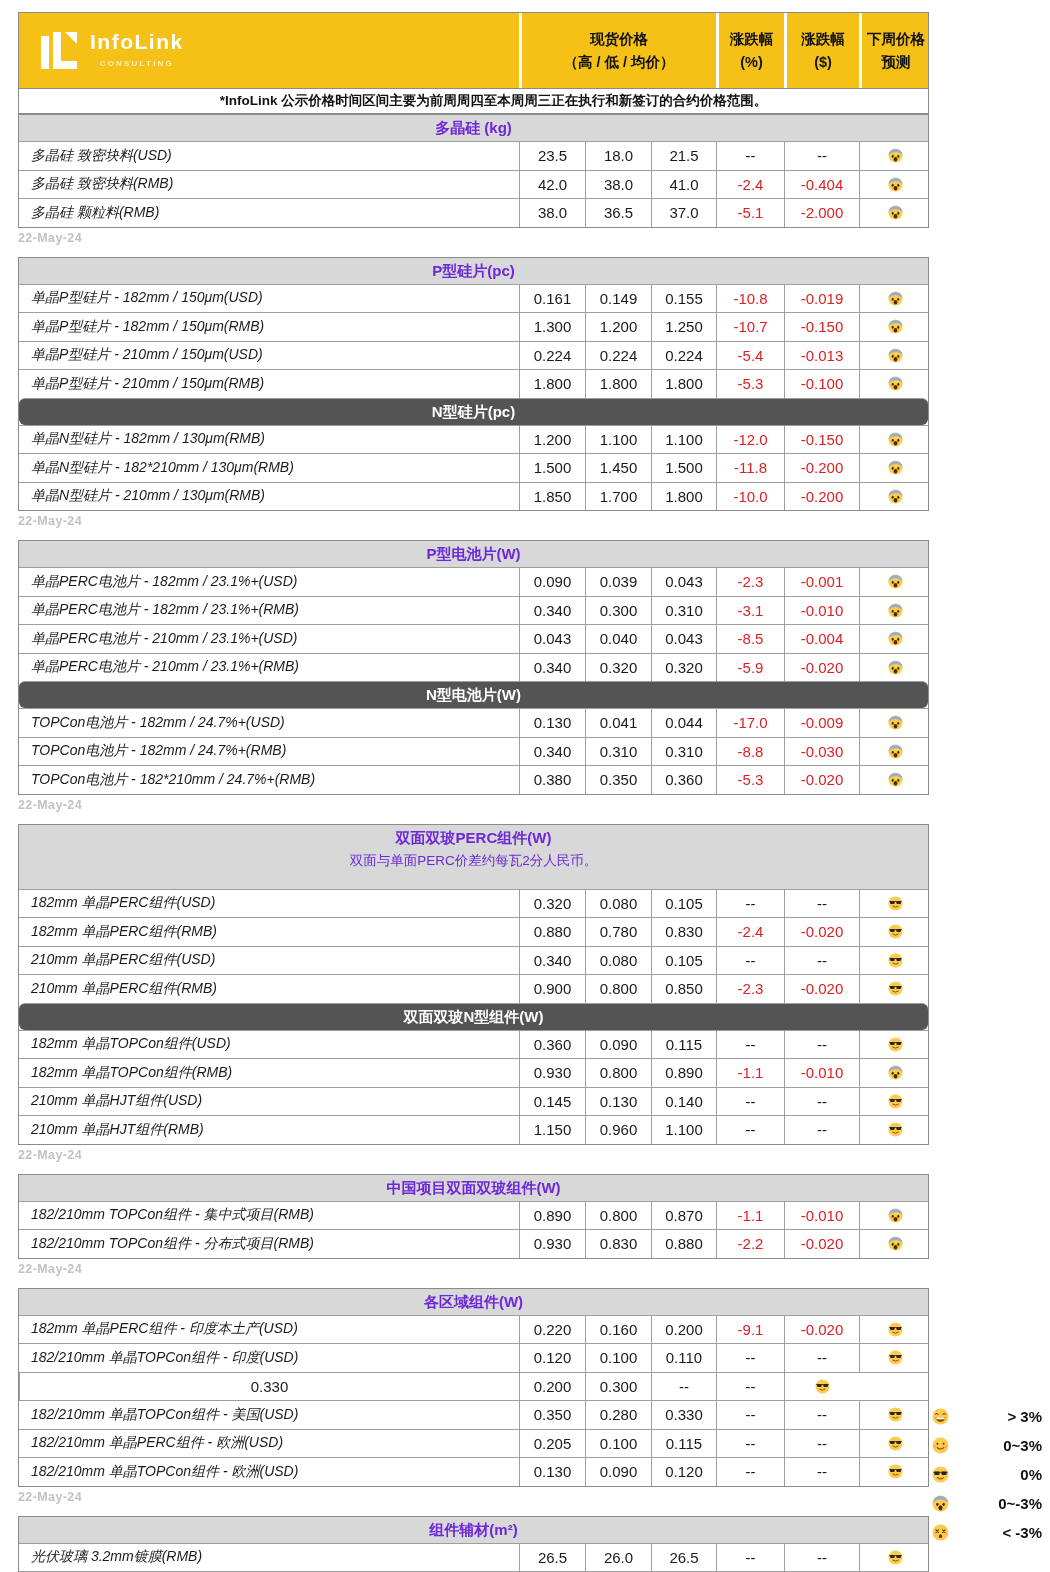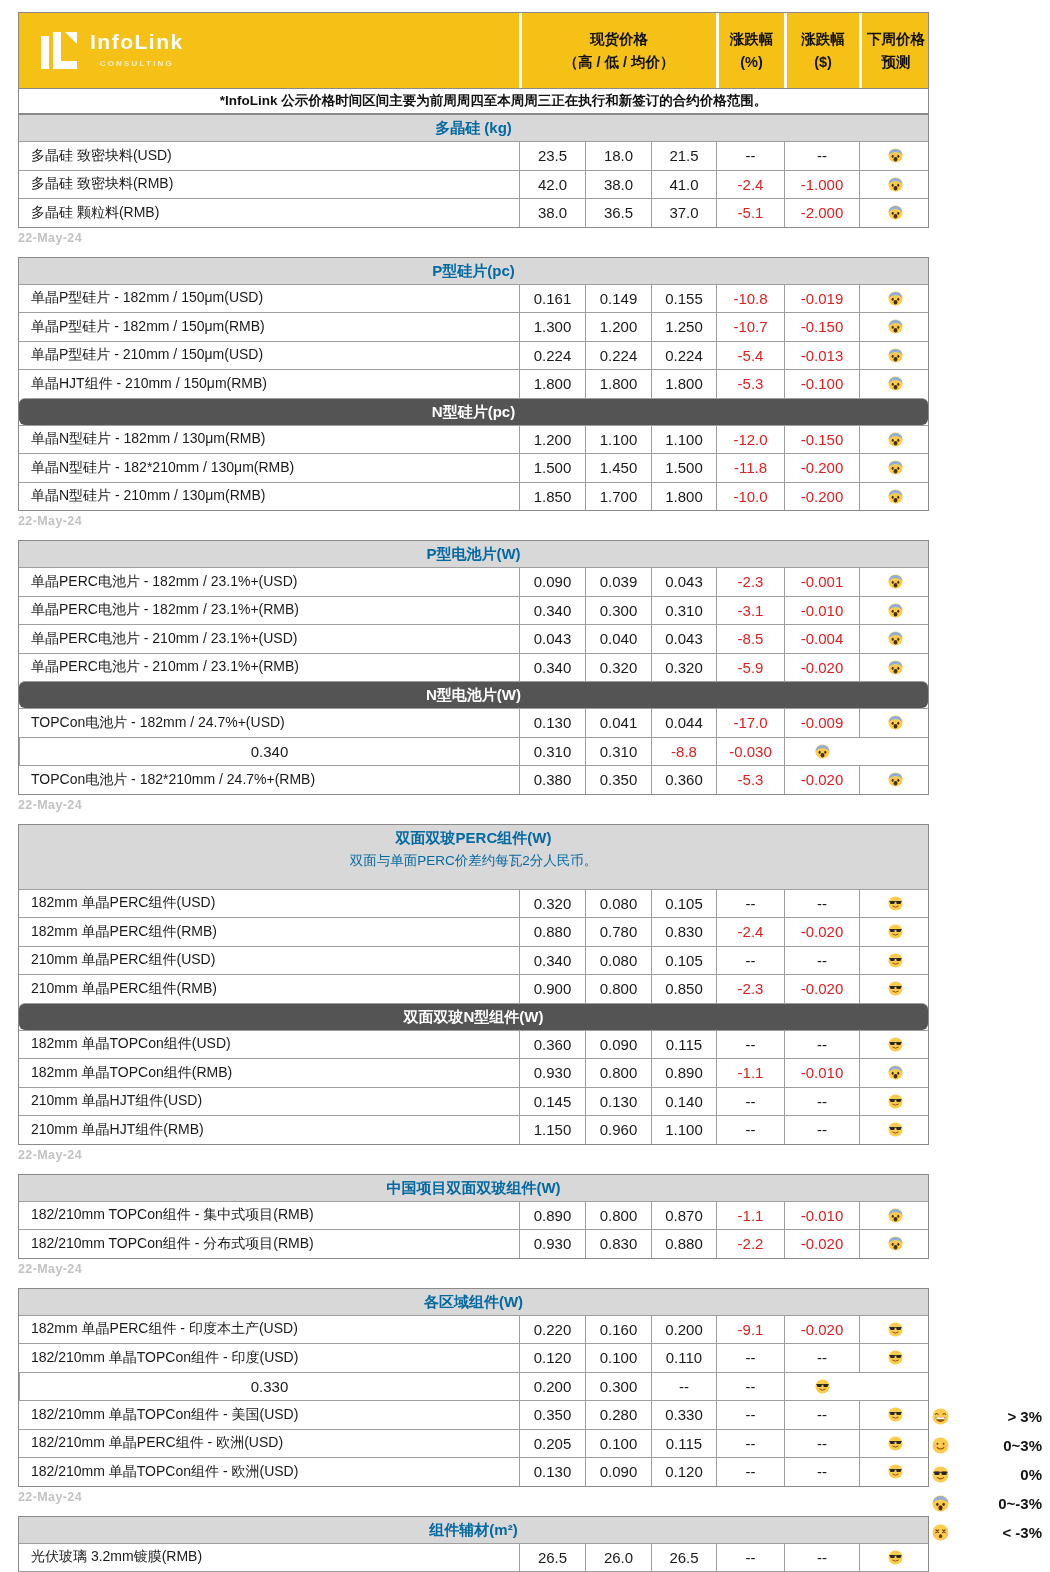--- a/index.html
+++ b/index.html
@@ -14,28 +14,28 @@
   .brandbar .logocell{flex-direction:row;justify-content:flex-start;border-left:none;padding-left:20px;gap:9px;}
   .logotext .nm{font-size:21px;font-weight:700;color:#fff;letter-spacing:1.5px;line-height:1.05;}
   .logotext .sub{font-size:8px;font-weight:700;color:rgba(255,255,255,.72);letter-spacing:2.2px;margin-top:3px;}
   
   .notebar{border:1px solid #8a8a8a;border-top:none;height:25px;box-sizing:border-box;display:flex;
     align-items:center;justify-content:center;font-weight:700;font-size:13.5px;color:#111;padding-left:40px;}
   
   .block{border:1px solid #8a8a8a;}
   .block > * + *{border-top:1px solid #9e9e9e;}
   .sec-band{display:flex;flex-direction:column;align-items:center;justify-content:center;}
-  .sec-band.light{background:#D8D8D8;color:#0369a1;}
+  .sec-band.light{background:#D8D8D8;color:#6d28d9;}
   .sec-band.dark{background:#545454;color:#fff;border-radius:6px;}
   .sec-title{font-weight:700;font-size:15px;line-height:26px;}
   .sec-note{font-weight:400;font-size:13.5px;line-height:20px;padding-bottom:18px;}
   .prow{display:grid;grid-template-columns:500px 66px 66px 65px 68px 75px 71px;height:27.5px;background:#fff;}
   .prow .c{display:flex;align-items:center;justify-content:center;border-left:1px solid #9e9e9e;
     font-size:15px;color:#1a1a1a;}
-  .prow .c.name{justify-content:flex-start;padding-left:12px;border-left:none;font-size:14px;}
+  .prow .c.name{justify-content:flex-start;padding-left:12px;border-left:none;font-size:14px;font-style:italic;}
   .prow .c.neg{color:#DE1F1F;}
   .date{height:18px;line-height:18px;font-size:12.5px;font-weight:700;letter-spacing:.4px;
     color:#C2C2C2;margin:1px 0 10px 0;}
   
   .emoji{display:inline-flex;align-items:center;justify-content:center;}
   .emoji svg{display:block;}
   
   .legend{position:absolute;left:932px;top:1402px;width:110px;}
   .lrow{display:flex;align-items:center;justify-content:space-between;height:29px;}
   .lrow .lab{font-size:15px;font-weight:700;color:#111;white-space:nowrap;}
@@ -104,21 +104,21 @@
                 </svg>
               </span>
             </div>
           </div>
           <div class="prow">
             <div class="c name">多晶硅 致密块料(RMB)</div>
             <div class="c ">42.0</div>
             <div class="c ">38.0</div>
             <div class="c ">41.0</div>
             <div class="c neg">-2.4</div>
-            <div class="c neg">-1.000</div>
+            <div class="c neg">-0.404</div>
             <div class="c ">
               <span class="emoji">
                 <svg width="15" height="15" viewBox="0 0 20 20">
                   <circle cx="10" cy="10" r="9.4" fill="#FFCB4C"></circle>
                   <path d="M0.7 9.2 A9.4 9.4 0 0 1 19.3 9.2 Q15 5.4 10 5.4 T0.7 9.2 Z" fill="#8FAFD8"></path>
                   <ellipse cx="6.3" cy="11" rx="1.4" ry="2" fill="#4A2F00"></ellipse>
                   <ellipse cx="13.7" cy="11" rx="1.4" ry="2" fill="#4A2F00"></ellipse>
                   <ellipse cx="10" cy="15.1" rx="2.5" ry="3" fill="#4A2F00"></ellipse>
                 </svg>
               </span>
@@ -200,21 +200,21 @@
                   <circle cx="10" cy="10" r="9.4" fill="#FFCB4C"></circle>
                   <path d="M0.7 9.2 A9.4 9.4 0 0 1 19.3 9.2 Q15 5.4 10 5.4 T0.7 9.2 Z" fill="#8FAFD8"></path>
                   <ellipse cx="6.3" cy="11" rx="1.4" ry="2" fill="#4A2F00"></ellipse>
                   <ellipse cx="13.7" cy="11" rx="1.4" ry="2" fill="#4A2F00"></ellipse>
                   <ellipse cx="10" cy="15.1" rx="2.5" ry="3" fill="#4A2F00"></ellipse>
                 </svg>
               </span>
             </div>
           </div>
           <div class="prow">
-            <div class="c name">单晶HJT组件 - 210mm / 150μm(RMB)</div>
+            <div class="c name">单晶P型硅片 - 210mm / 150μm(RMB)</div>
             <div class="c ">1.800</div>
             <div class="c ">1.800</div>
             <div class="c ">1.800</div>
             <div class="c neg">-5.3</div>
             <div class="c neg">-0.100</div>
             <div class="c ">
               <span class="emoji">
                 <svg width="15" height="15" viewBox="0 0 20 20">
                   <circle cx="10" cy="10" r="9.4" fill="#FFCB4C"></circle>
                   <path d="M0.7 9.2 A9.4 9.4 0 0 1 19.3 9.2 Q15 5.4 10 5.4 T0.7 9.2 Z" fill="#8FAFD8"></path>
@@ -383,20 +383,21 @@
                   <circle cx="10" cy="10" r="9.4" fill="#FFCB4C"></circle>
                   <path d="M0.7 9.2 A9.4 9.4 0 0 1 19.3 9.2 Q15 5.4 10 5.4 T0.7 9.2 Z" fill="#8FAFD8"></path>
                   <ellipse cx="6.3" cy="11" rx="1.4" ry="2" fill="#4A2F00"></ellipse>
                   <ellipse cx="13.7" cy="11" rx="1.4" ry="2" fill="#4A2F00"></ellipse>
                   <ellipse cx="10" cy="15.1" rx="2.5" ry="3" fill="#4A2F00"></ellipse>
                 </svg>
               </span>
             </div>
           </div>
           <div class="prow">
+            <div class="c name">TOPCon电池片 - 182mm / 24.7%+(RMB)</div>
             <div class="c ">0.340</div>
             <div class="c ">0.310</div>
             <div class="c ">0.310</div>
             <div class="c neg">-8.8</div>
             <div class="c neg">-0.030</div>
             <div class="c ">
               <span class="emoji">
                 <svg width="15" height="15" viewBox="0 0 20 20">
                   <circle cx="10" cy="10" r="9.4" fill="#FFCB4C"></circle>
                   <path d="M0.7 9.2 A9.4 9.4 0 0 1 19.3 9.2 Q15 5.4 10 5.4 T0.7 9.2 Z" fill="#8FAFD8"></path>

